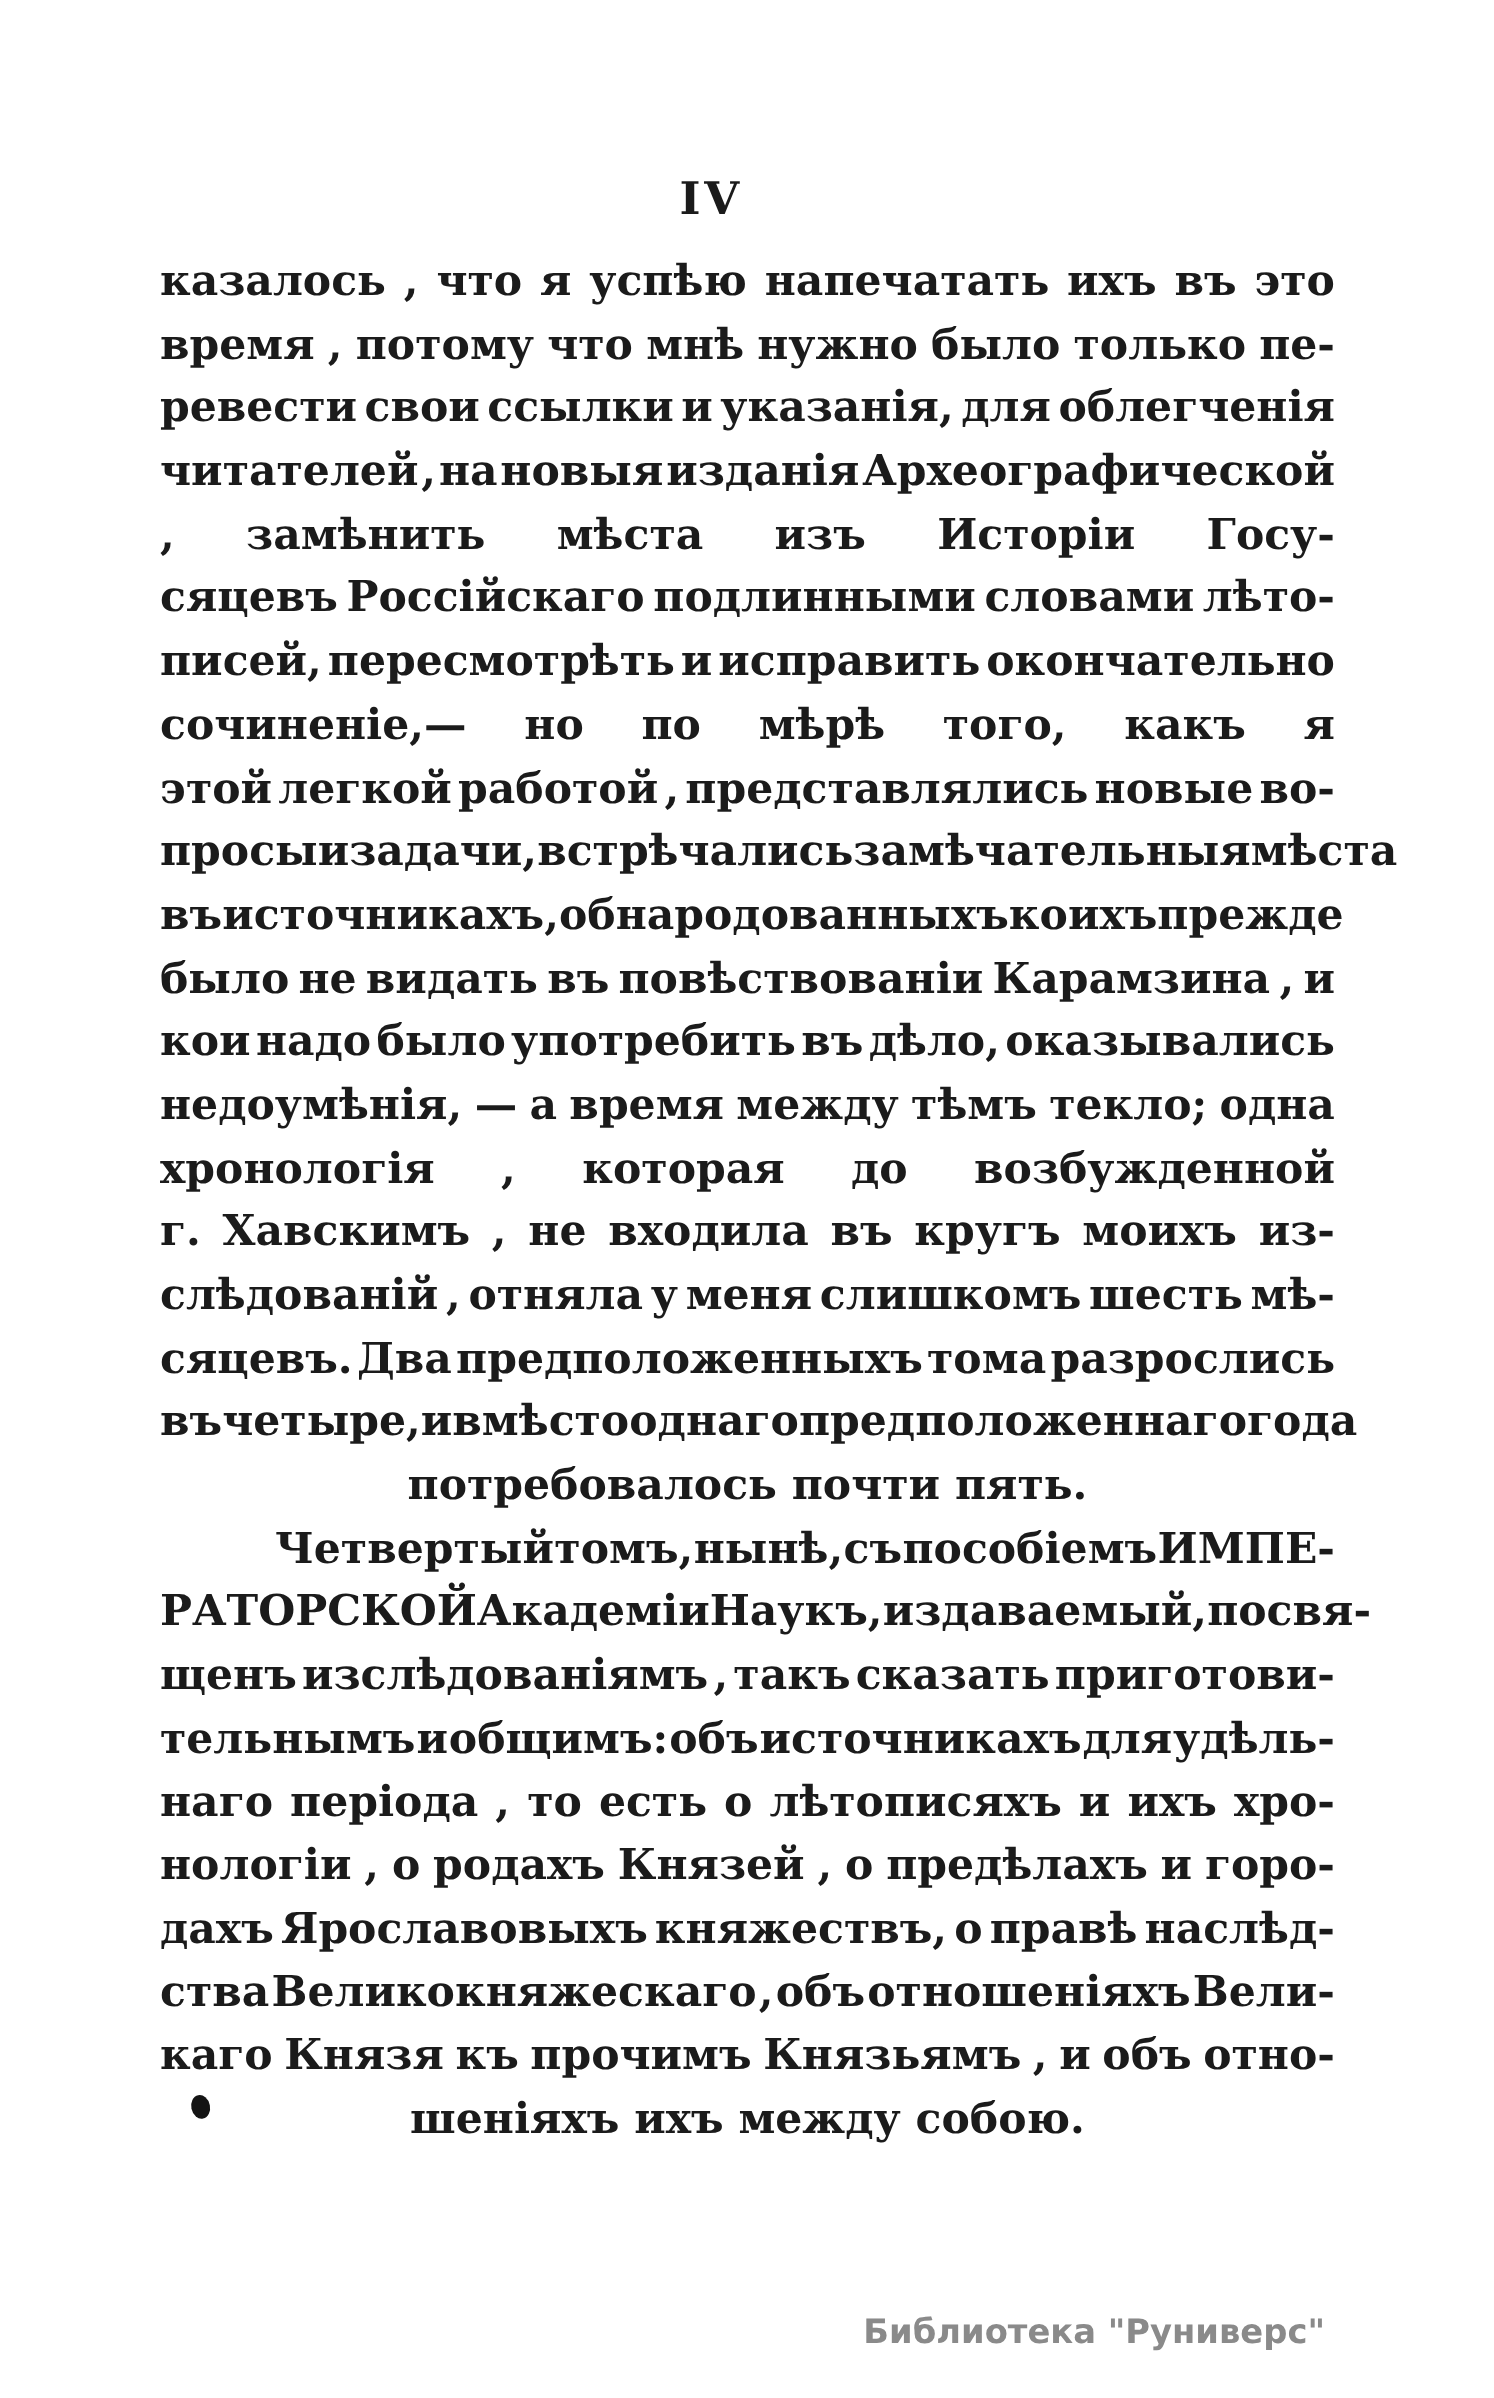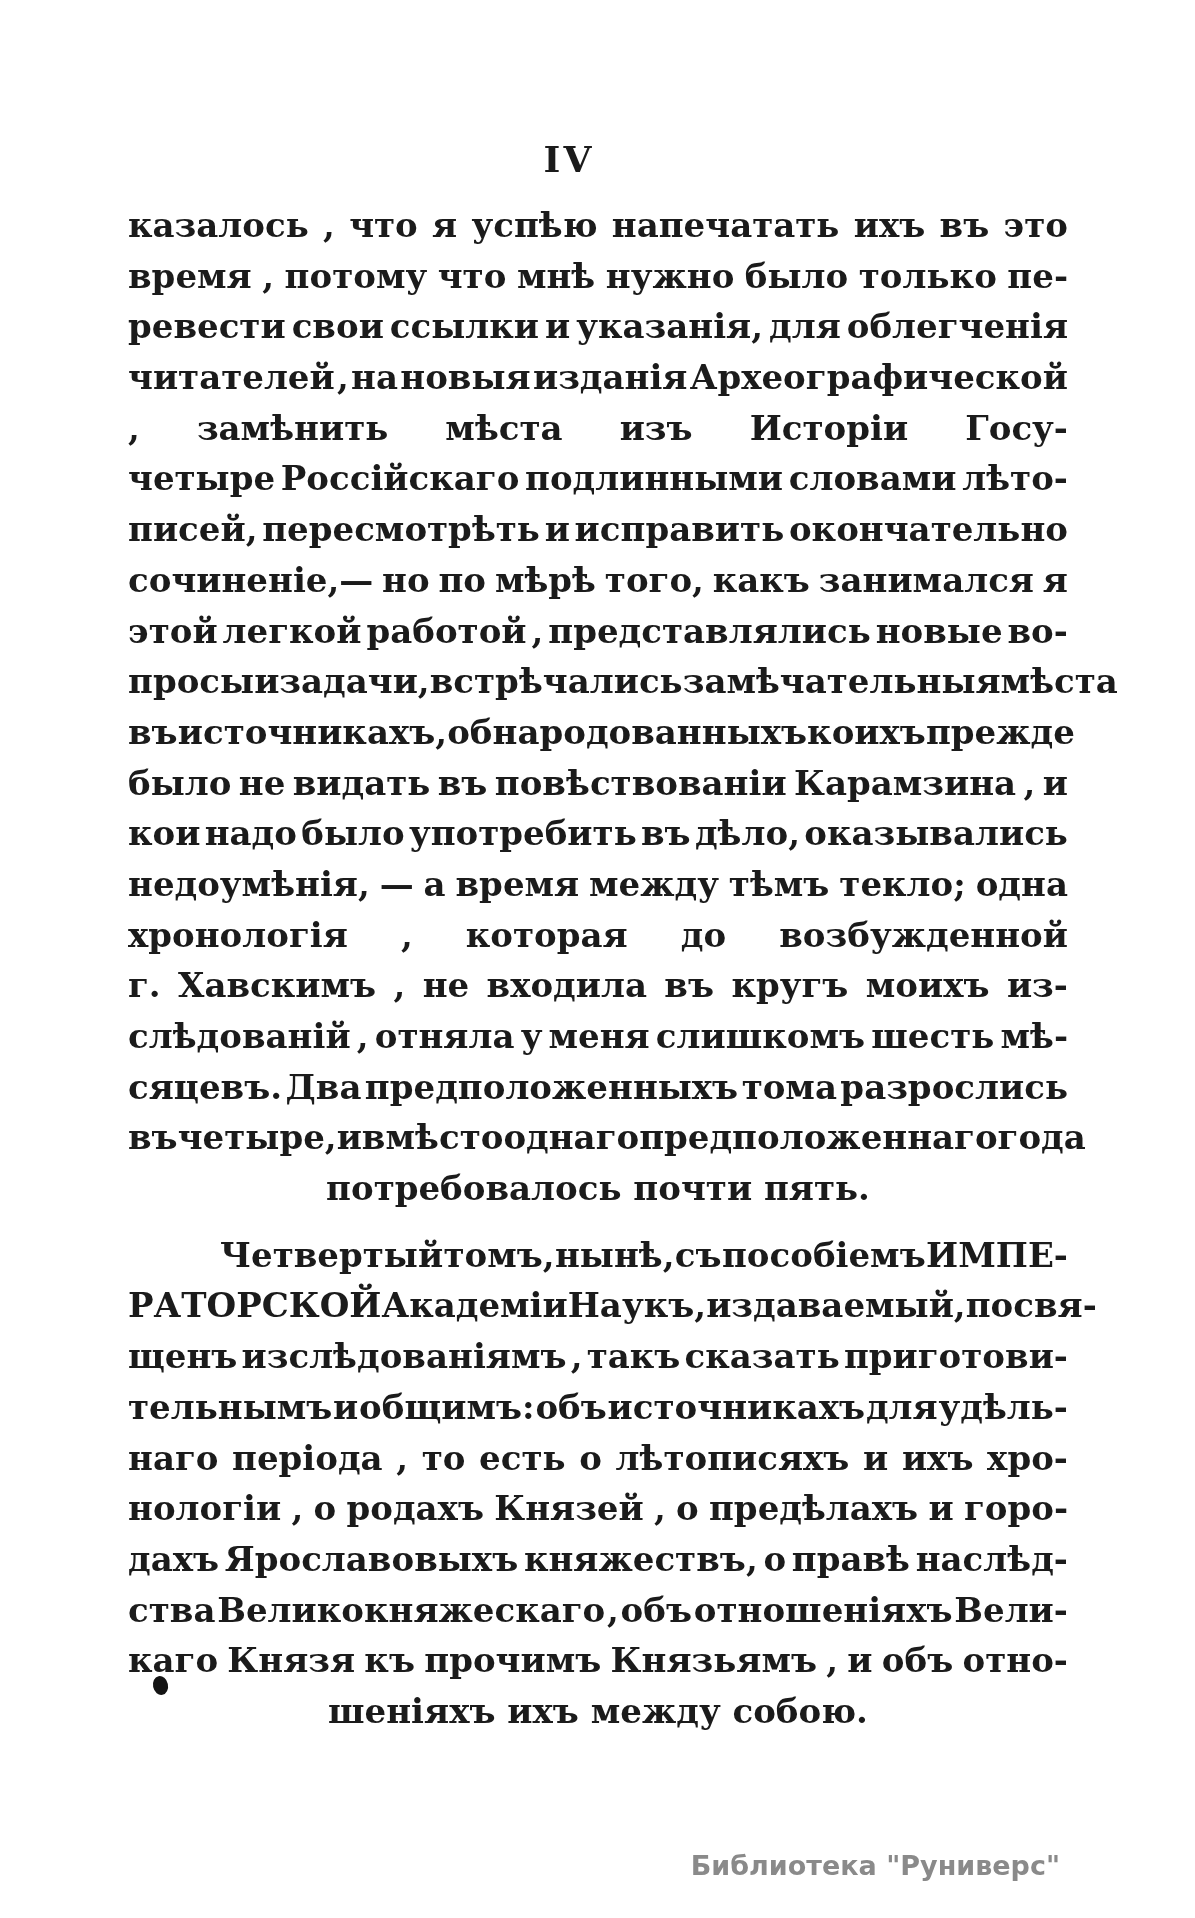--- a/index.html
+++ b/index.html
@@ -40,21 +40,20 @@
     white-space: nowrap;
   }
   
   .line.just {
     display: flex;
     justify-content: space-between;
     align-items: baseline;
   }
   .line.indent {
     padding-left: 92px;
-    margin-top: 16px;
   }
   .line.last {
     text-align: center;
   }
   .ink-blot {
     position: absolute;
     left: 153px;
     top: 1676px;
     width: 15px;
     height: 19px;
@@ -122,41 +121,40 @@
       </div>
     <div class="line just">
         <span>,</span>
         <span>замѣнить</span>
         <span>мѣста</span>
         <span>изъ</span>
         <span>Исторіи</span>
         <span>Госу-</span>
       </div>
     <div class="line just">
-        <span>четыре</span>
+        <span>сяцевъ</span>
         <span>Россійскаго</span>
         <span>подлинными</span>
         <span>словами</span>
         <span>лѣто-</span>
       </div>
     <div class="line just">
         <span>писей,</span>
         <span>пересмотрѣть</span>
         <span>и</span>
         <span>исправить</span>
         <span>окончательно</span>
       </div>
     <div class="line just">
         <span>сочиненіе,—</span>
         <span>но</span>
         <span>по</span>
         <span>мѣрѣ</span>
         <span>того,</span>
         <span>какъ</span>
-        <span>занимался</span>
         <span>я</span>
       </div>
     <div class="line just">
         <span>этой</span>
         <span>легкой</span>
         <span>работой</span>
         <span>,</span>
         <span>представлялись</span>
         <span>новые</span>
         <span>во-</span>

